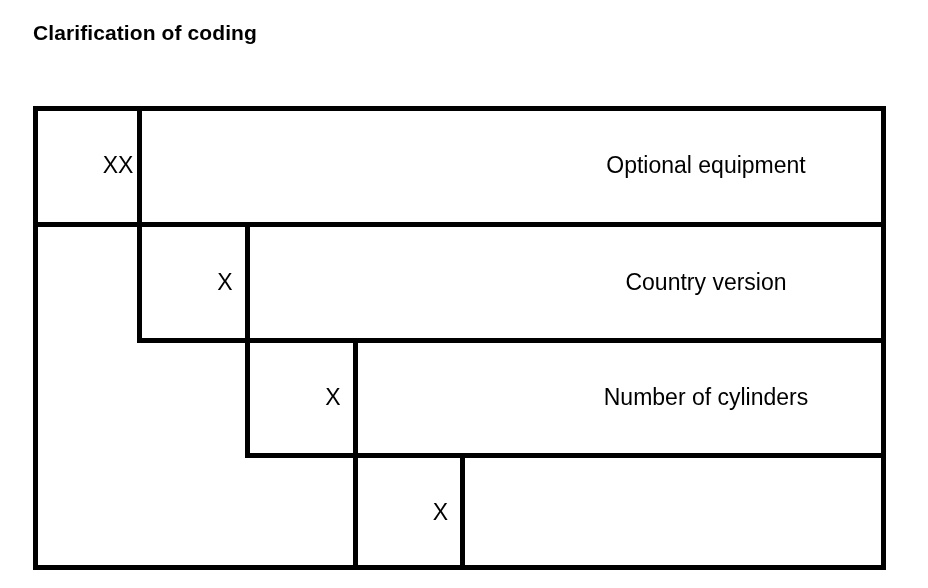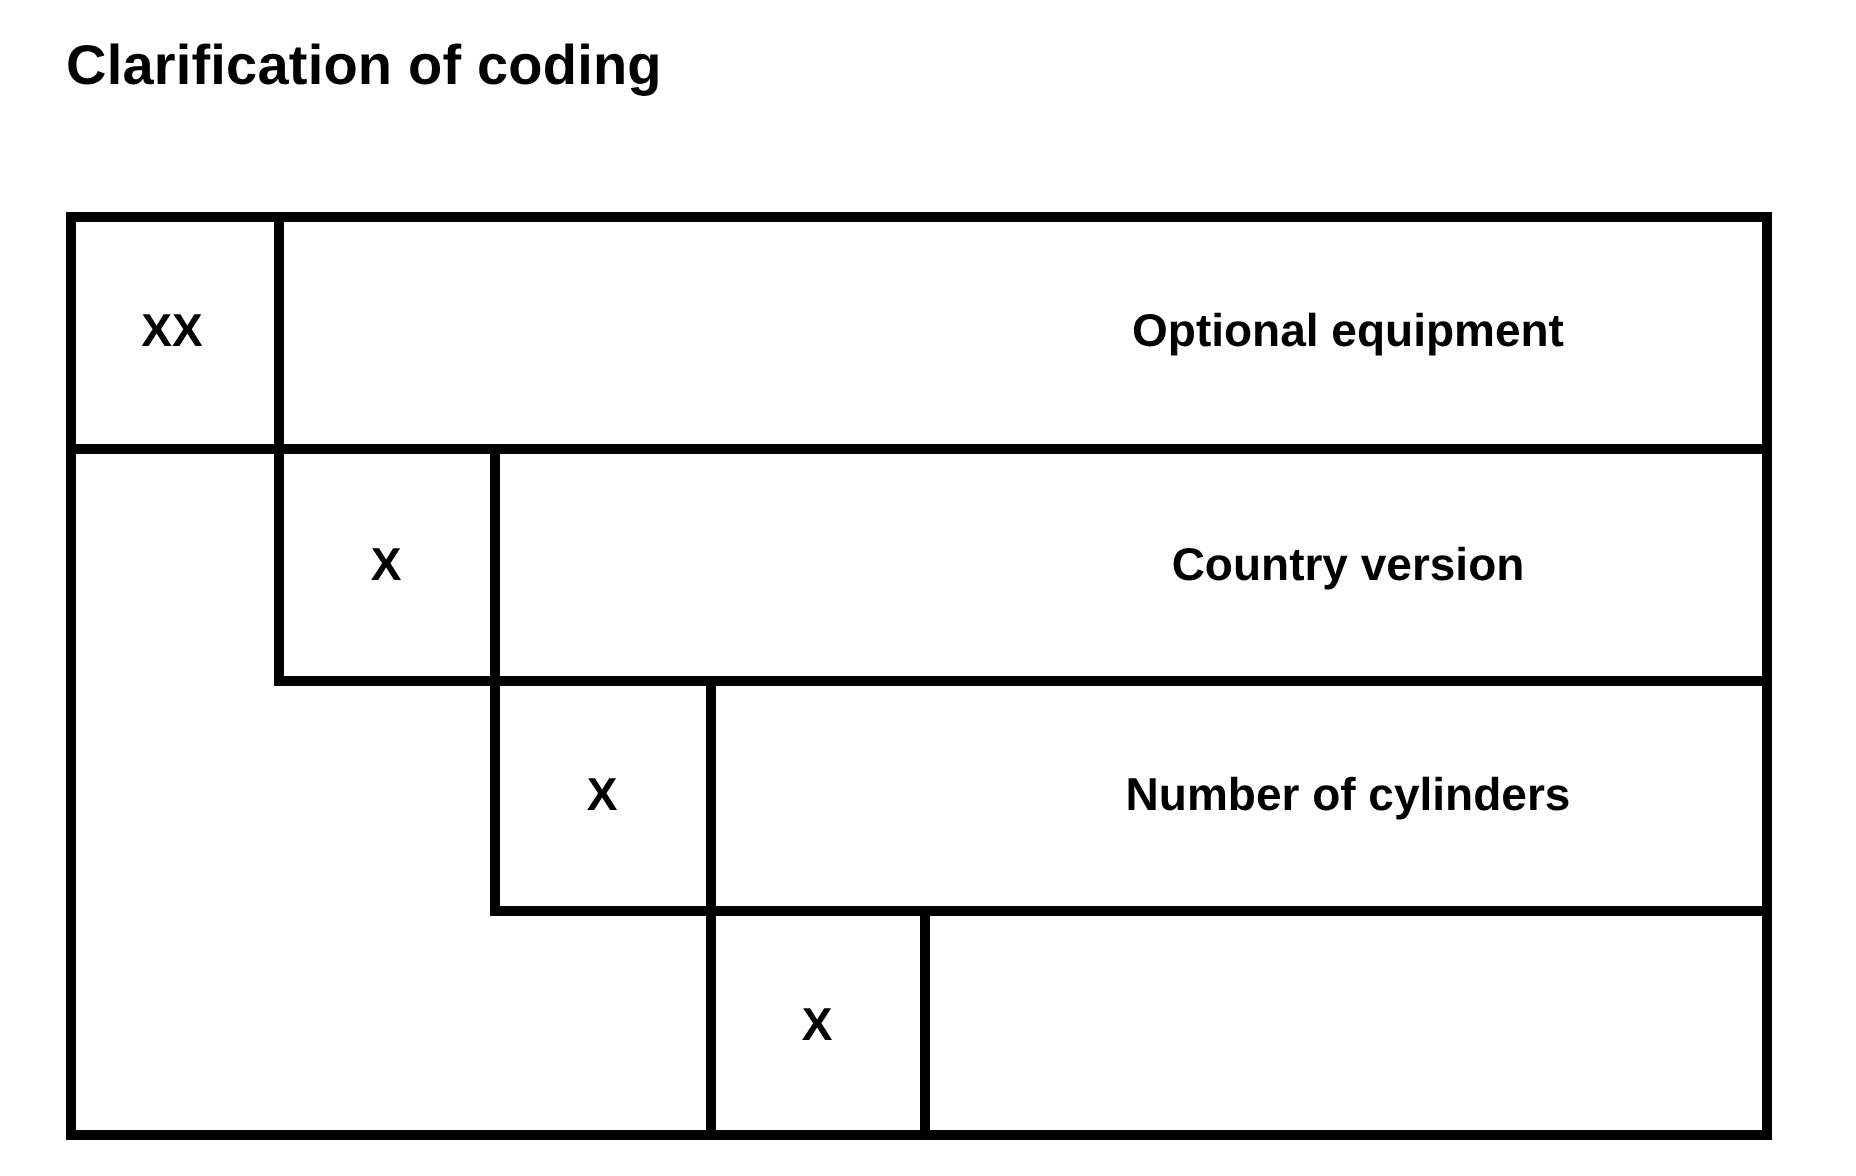--- a/index.html
+++ b/index.html
@@ -15,21 +15,21 @@
     overflow: hidden;
     font-family: "Liberation Sans", sans-serif;
     color: #000000;
   }
 
   
   #page-title {
     position: absolute;
     left: 33px;
     top: 16px;
-    font-size: 28px;
+    font-size: 21px;
     font-weight: bold;
     letter-spacing: 0.1px;
     line-height: 34px;
     white-space: nowrap;
   }
 
   
   #diagram {
     position: absolute;
     left: 0;
@@ -49,22 +49,23 @@
     fill: none;
   }
 
   
   .cell-text {
     position: absolute;
     display: flex;
     align-items: center;
     justify-content: center;
     font-size: 22px;
-    font-weight: bold;
+    font-weight: normal;
     white-space: nowrap;
+    margin-left: 32px;
   }
   .code-text {
     font-size: 23px;
   }
   .label-text {
     font-size: 23px;
   }
 </style>
 </head>
 <body>

